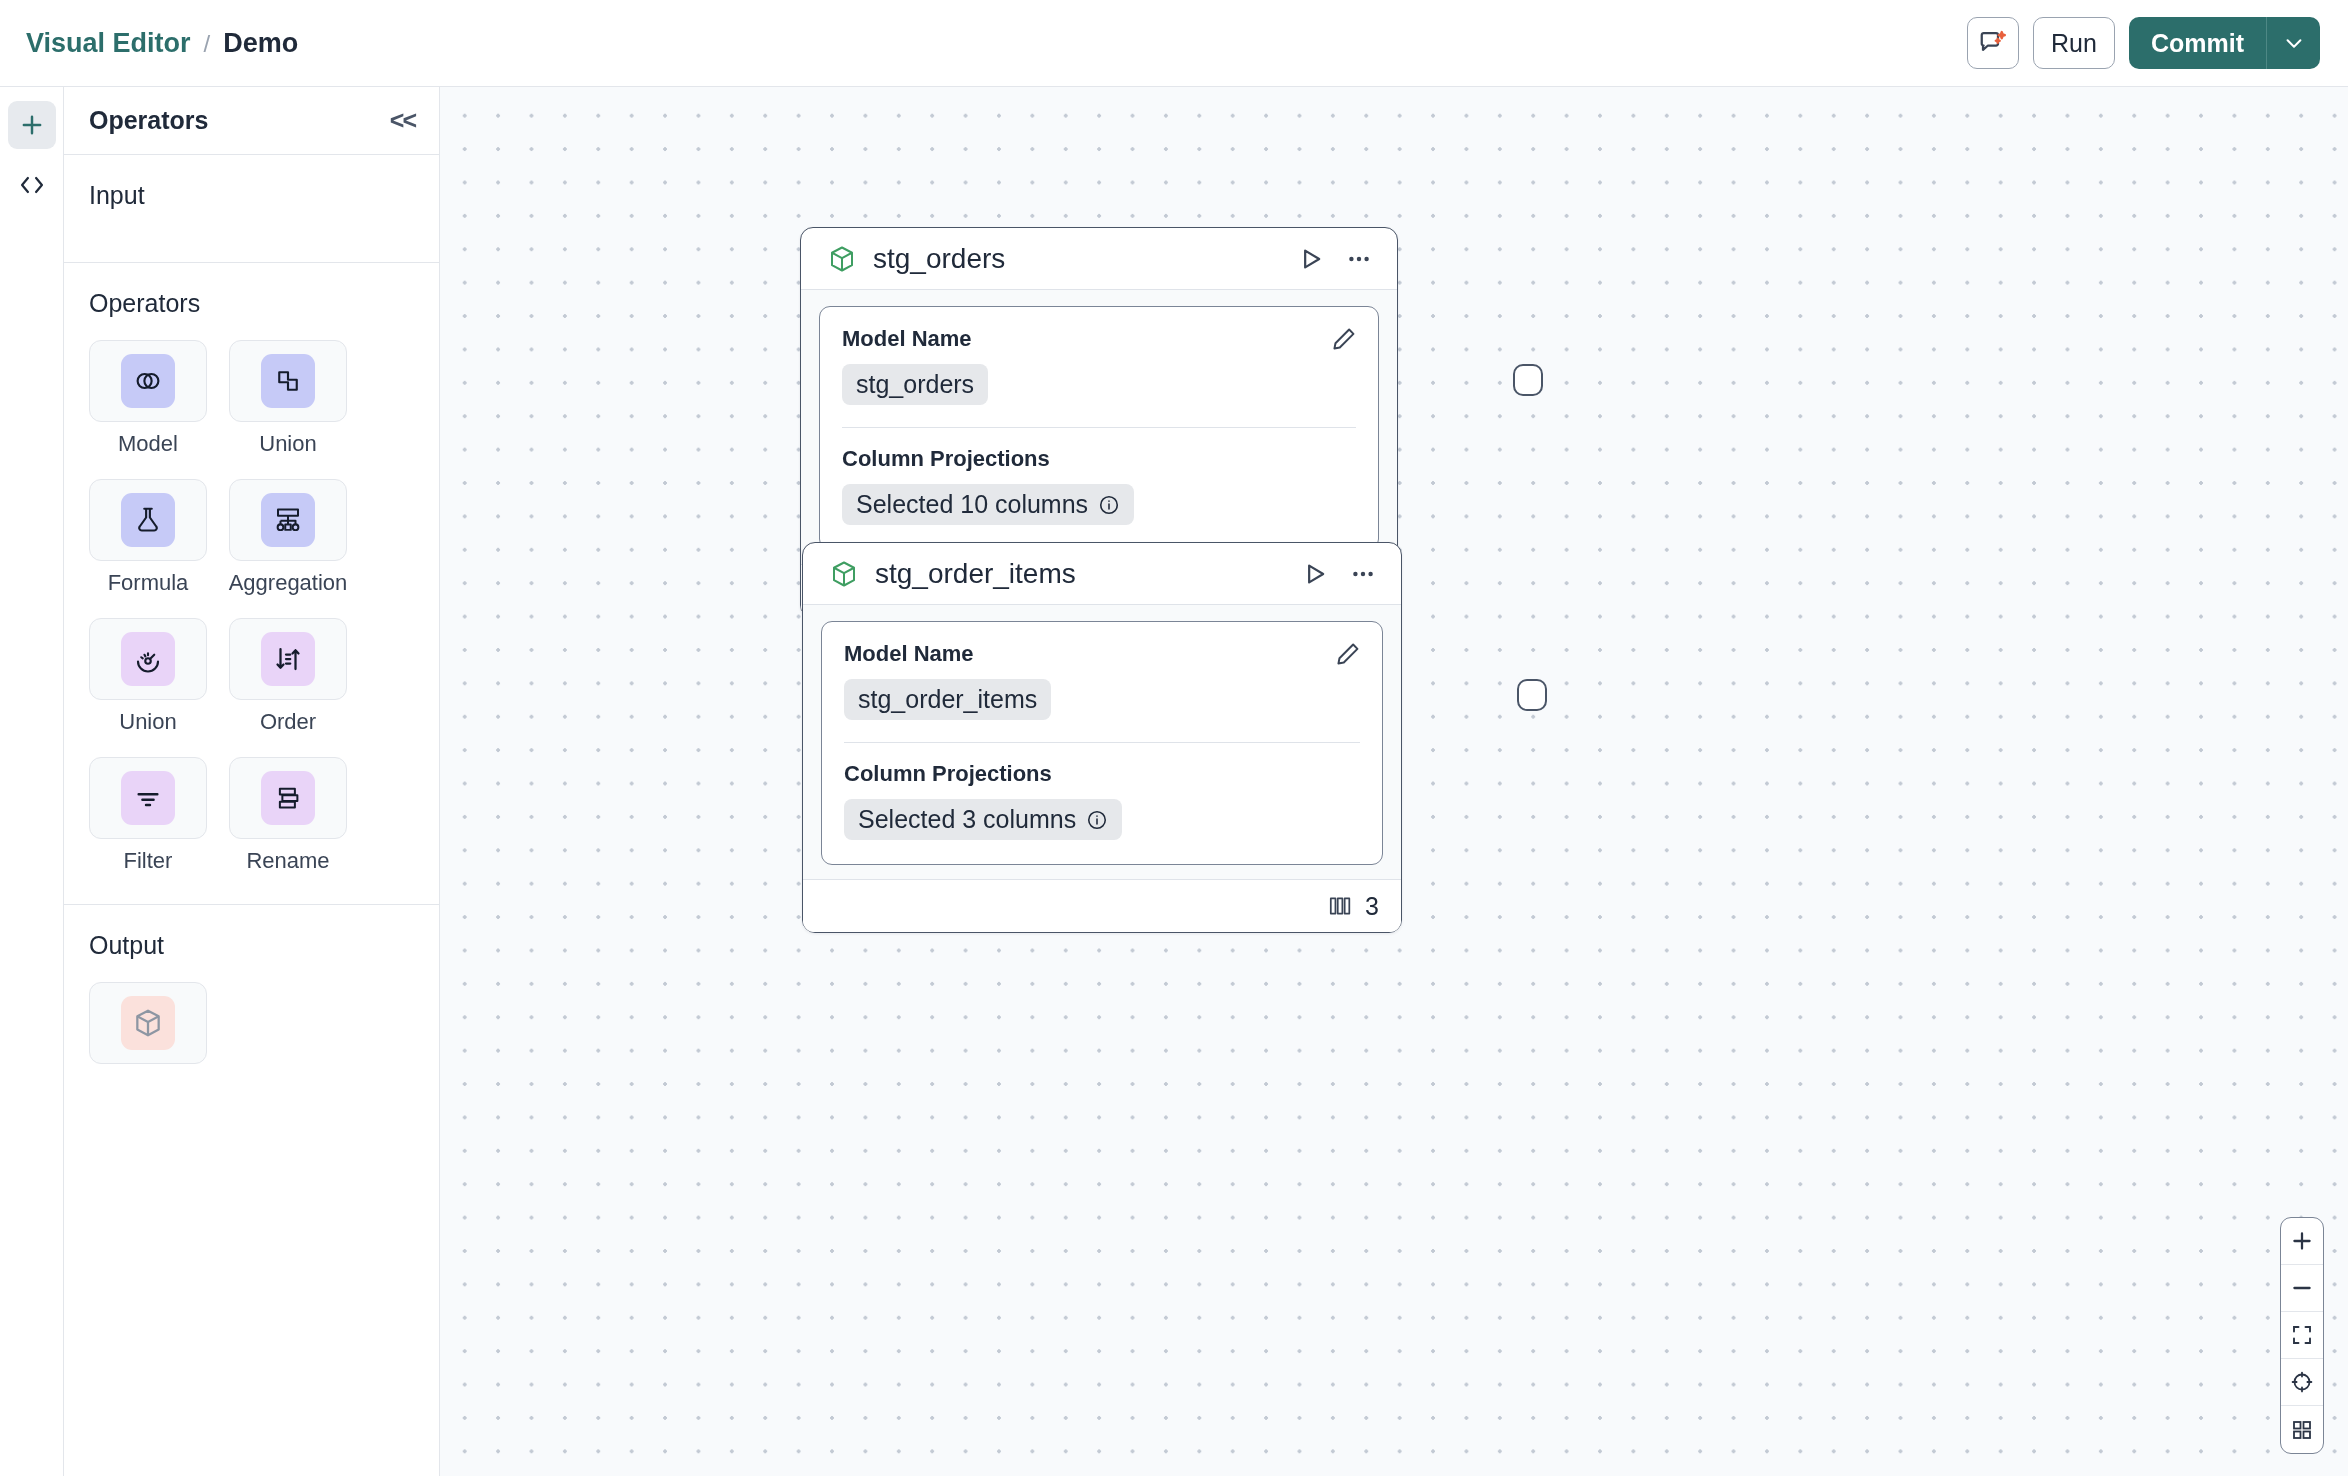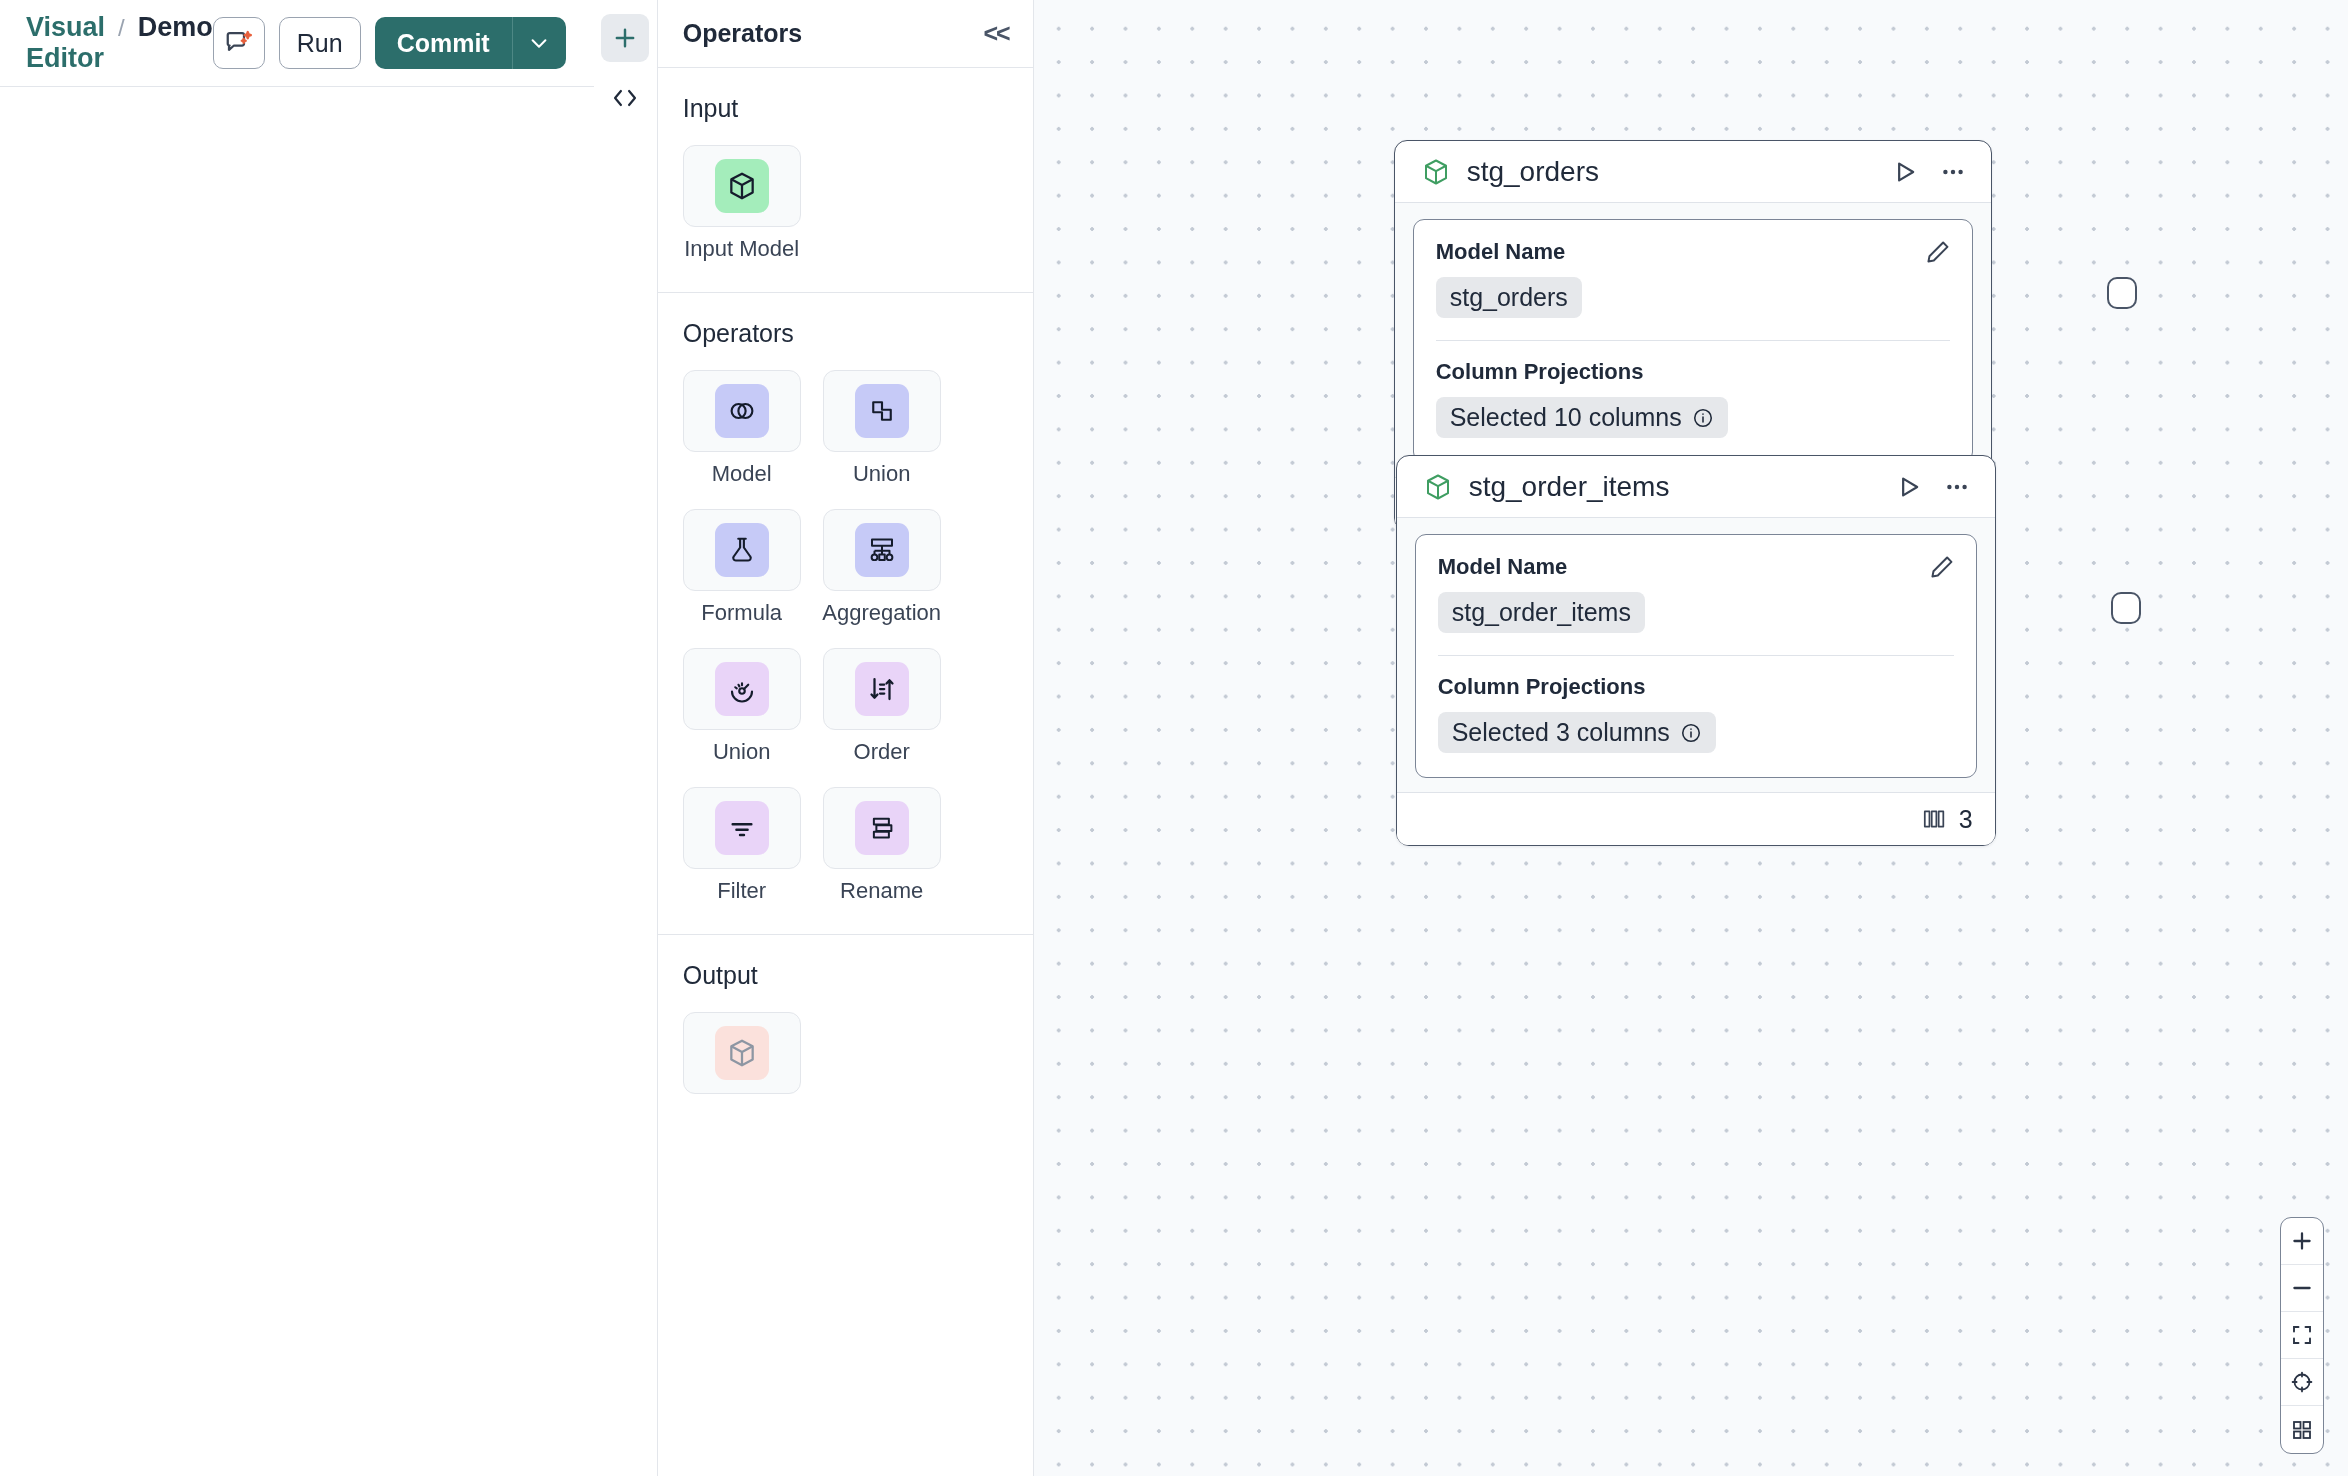--- a/index.html
+++ b/index.html
@@ -3,21 +3,21 @@
 <meta charset="utf-8">
 <style>
   * { box-sizing: border-box; margin: 0; padding: 0; }
   html, body {
     width: 2348px; height: 1476px;
     font-family: "Liberation Sans", sans-serif;
     background: #ffffff;
     overflow: hidden;
     color: #202a3a;
   }
-  .app { width: 2348px; height: 1476px; display: flex; flex-direction: row; }
+  .app { width: 2348px; height: 1476px; display: flex; flex-direction: column; }
 
   
   .topbar {
     height: 87px; flex: 0 0 87px;
     border-bottom: 1px solid #e3e6eb;
     display: flex; align-items: center;
     padding: 0 28px 0 26px;
     background: #fff;
   }
   .breadcrumb { display: flex; align-items: baseline; gap: 13px; font-size: 27px; }
@@ -214,33 +214,20 @@
     <div class="panel">
       <div class="panel-head">
         <span class="panel-title">Operators</span>
         <span class="panel-collapse">&lt;&lt;</span>
       </div>
 
       <div class="panel-scroll">
 
         <div class="op-section">
           <div class="op-section-title">Input</div>
-          <div class="op-grid">
-            <div class="op-cell">
-              <div class="op-tile">
-                <div class="op-chip" style="background:#a4edbb">
-                  <svg width="32" height="32" viewBox="0 0 24 24" fill="none" stroke="#151c2c" stroke-width="1.7" stroke-linejoin="round">
-                      <path d="M12 2.8l8 4.2v9.9l-8 4.3-8-4.3V7z"></path>
-                      <path d="M4 7l8 4.3L20 7M12 11.3V21"></path>
-                    </svg>
-                </div>
-              </div>
-              <div class="op-label">Input Model</div>
-            </div>
-          </div>
         </div>
 
         <div class="op-section">
           <div class="op-section-title">Operators</div>
           <div class="op-grid">
 
             <div class="op-cell">
               <div class="op-tile">
                 <div class="op-chip" style="background:#c6caf7">
                   <svg width="30" height="30" viewBox="0 0 24 24" fill="none" stroke="#151c2c" stroke-width="1.7">

